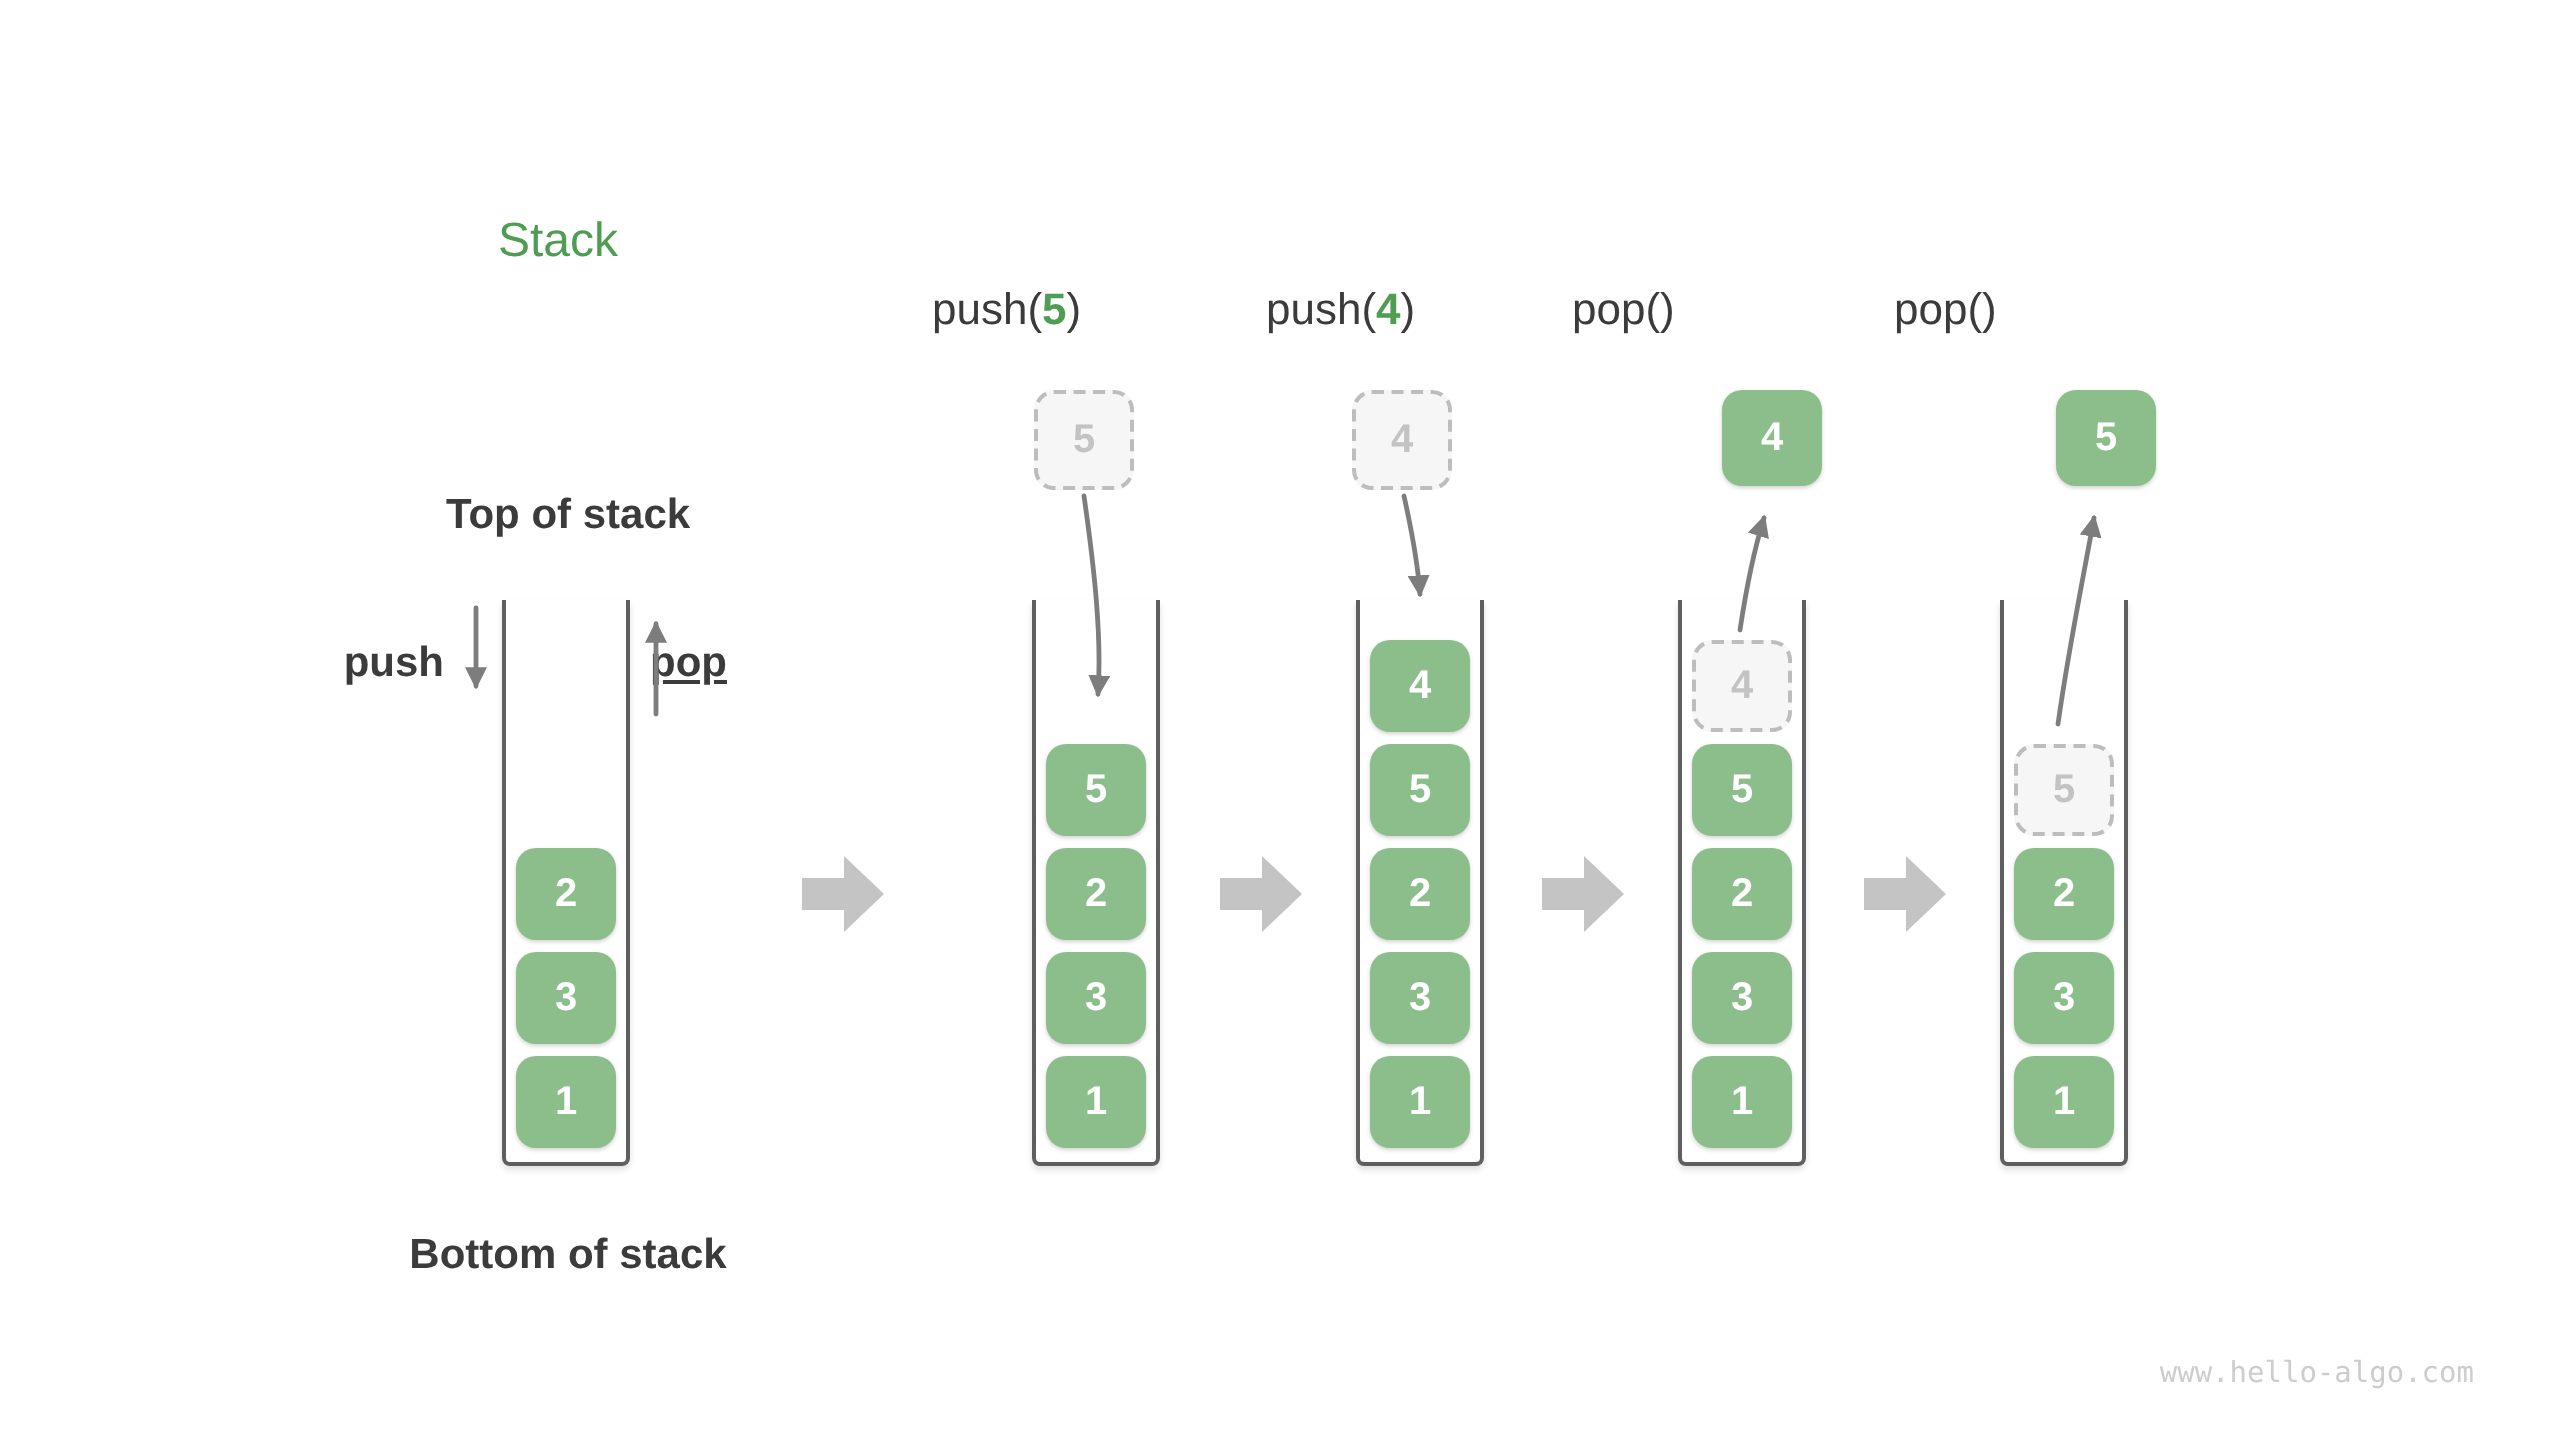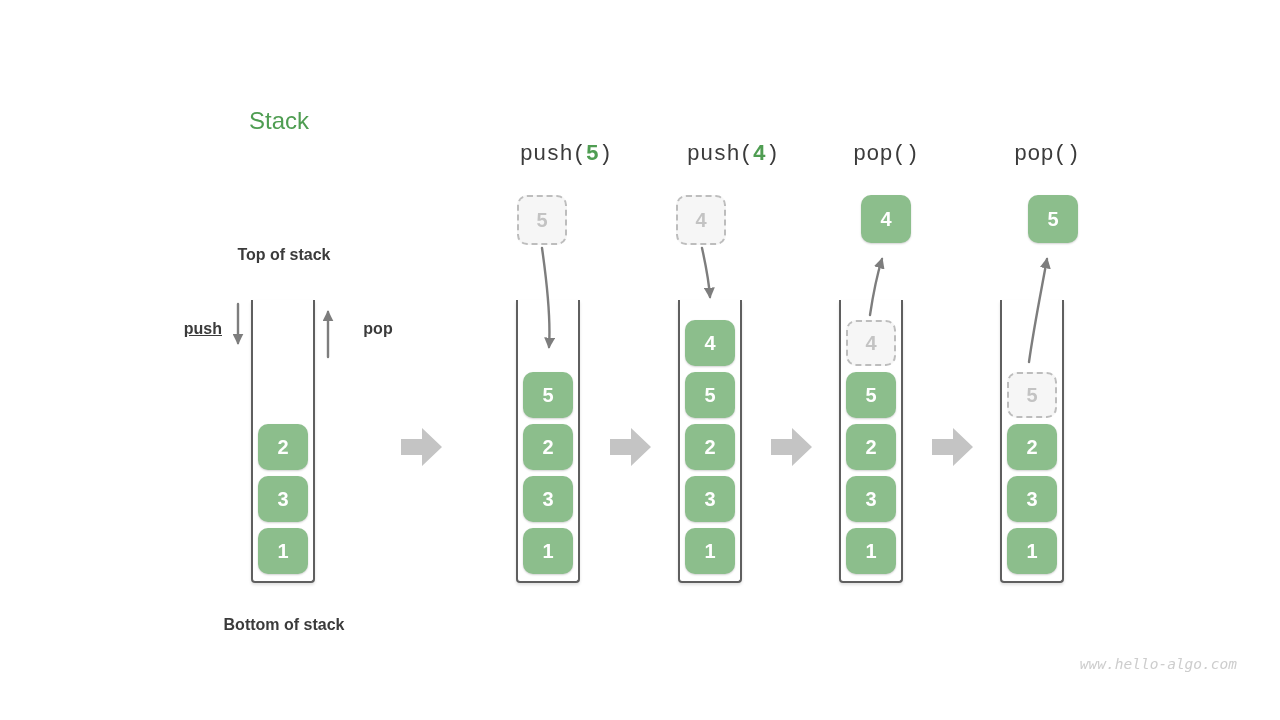--- a/index.html
+++ b/index.html
@@ -21,27 +21,27 @@
     background:#ffffff;
     font-family:"Liberation Sans", sans-serif;
     overflow:hidden;
   }
   .abs{position:absolute;}
 
   .title{
     font-size:24px;font-weight:normal;color:var(--accent-green);
   }
   .heavy-label{
-    font-size:16px;font-weight:bold;color:var(--dark-text);
+    font-size:21px;font-weight:bold;color:var(--dark-text);
     text-align:center;
   }
   .op-label{
-    font-family:Liberation Mono, monospace;
+    font-family:Liberation Sans, sans-serif;
     font-size:22px;color:var(--dark-text);
-    text-align:center;white-space:nowrap;
+    white-space:nowrap;
   }
   .op-label .arg{color:var(--accent-green);font-weight:bold;}
 
   .container-u{
     width:64px;height:283px;
     border-left:2px solid var(--wall-gray);
     border-right:2px solid var(--wall-gray);
     border-bottom:2px solid var(--wall-gray);
     border-radius:0 0 4px 4px;
     box-shadow:0 2px 3px rgba(0,0,0,0.12);
@@ -73,22 +73,22 @@
   .thin-arrow{stroke:var(--arrow-gray);stroke-width:2.4;fill:none;stroke-linecap:round;}
   .arrow-head{fill:var(--arrow-gray);}
   .step-arrow{fill:var(--step-arrow-gray);}
 </style>
 </head>
 <body>
 
 <div class="abs title" style="left:249px;top:107px;">Stack</div>
 <div class="abs heavy-label" style="left:164px;top:246px;width:240px;">Top of stack</div>
 <div class="abs heavy-label" style="left:164px;top:616px;width:240px;text-align:center;">Bottom of stack</div>
-<div class="abs heavy-label" style="left:150px;top:320px;width:72px;text-align:right;text-decoration:underline;">push</div>
-<div class="abs heavy-label" style="left:348px;top:320px;width:60px;text-align:center;">pop</div>
+<div class="abs heavy-label" style="left:150px;top:320px;width:72px;text-align:right;">push</div>
+<div class="abs heavy-label" style="left:325px;top:320px;width:60px;text-align:left;text-decoration:underline;">pop</div>
 
 <div class="abs op-label" style="left:466px;top:142px;width:200px;"><span>push(</span><span class="arg">5</span><span>)</span></div>
 <div class="abs op-label" style="left:633px;top:142px;width:200px;"><span>push(</span><span class="arg">4</span><span>)</span></div>
 <div class="abs op-label" style="left:786px;top:142px;width:200px;"><span>pop()</span><span class="arg"></span><span></span></div>
 <div class="abs op-label" style="left:947px;top:142px;width:200px;"><span>pop()</span><span class="arg"></span><span></span></div>
 
 <div class="abs ghost floating" style="left:517px;top:195px;">5</div>
 <div class="abs ghost floating" style="left:676px;top:195px;">4</div>
 <div class="abs block floating" style="left:861px;top:195px;">4</div>
 <div class="abs block floating" style="left:1028px;top:195px;">5</div>
@@ -136,13 +136,13 @@
   <path class="thin-arrow" d="M542,248 C547,283 551,318 549,347" marker-end="url(#ah)"></path>
   <path class="thin-arrow" d="M702,248 C706,266 709,283 710,297" marker-end="url(#ah)"></path>
   <path class="thin-arrow" d="M870,315 C873,295 877,275 882,259" marker-end="url(#ah)"></path>
   <path class="thin-arrow" d="M1029,362 C1034,326 1041,292 1047,259" marker-end="url(#ah)"></path>
   <polygon class="step-arrow" points="401,439 422,439 422,428 442,447 422,466 422,455 401,455"></polygon>
   <polygon class="step-arrow" points="610,439 631,439 631,428 651,447 631,466 631,455 610,455"></polygon>
   <polygon class="step-arrow" points="771,439 792,439 792,428 812,447 792,466 792,455 771,455"></polygon>
   <polygon class="step-arrow" points="932,439 953,439 953,428 973,447 953,466 953,455 932,455"></polygon>
 </svg>
 
-<div class="abs watermark" style="right:43px;top:656px;font-style:italic;">www.hello-algo.com</div>
+<div class="abs watermark" style="right:43px;top:679px;">www.hello-algo.com</div>
 
 </body></html>

